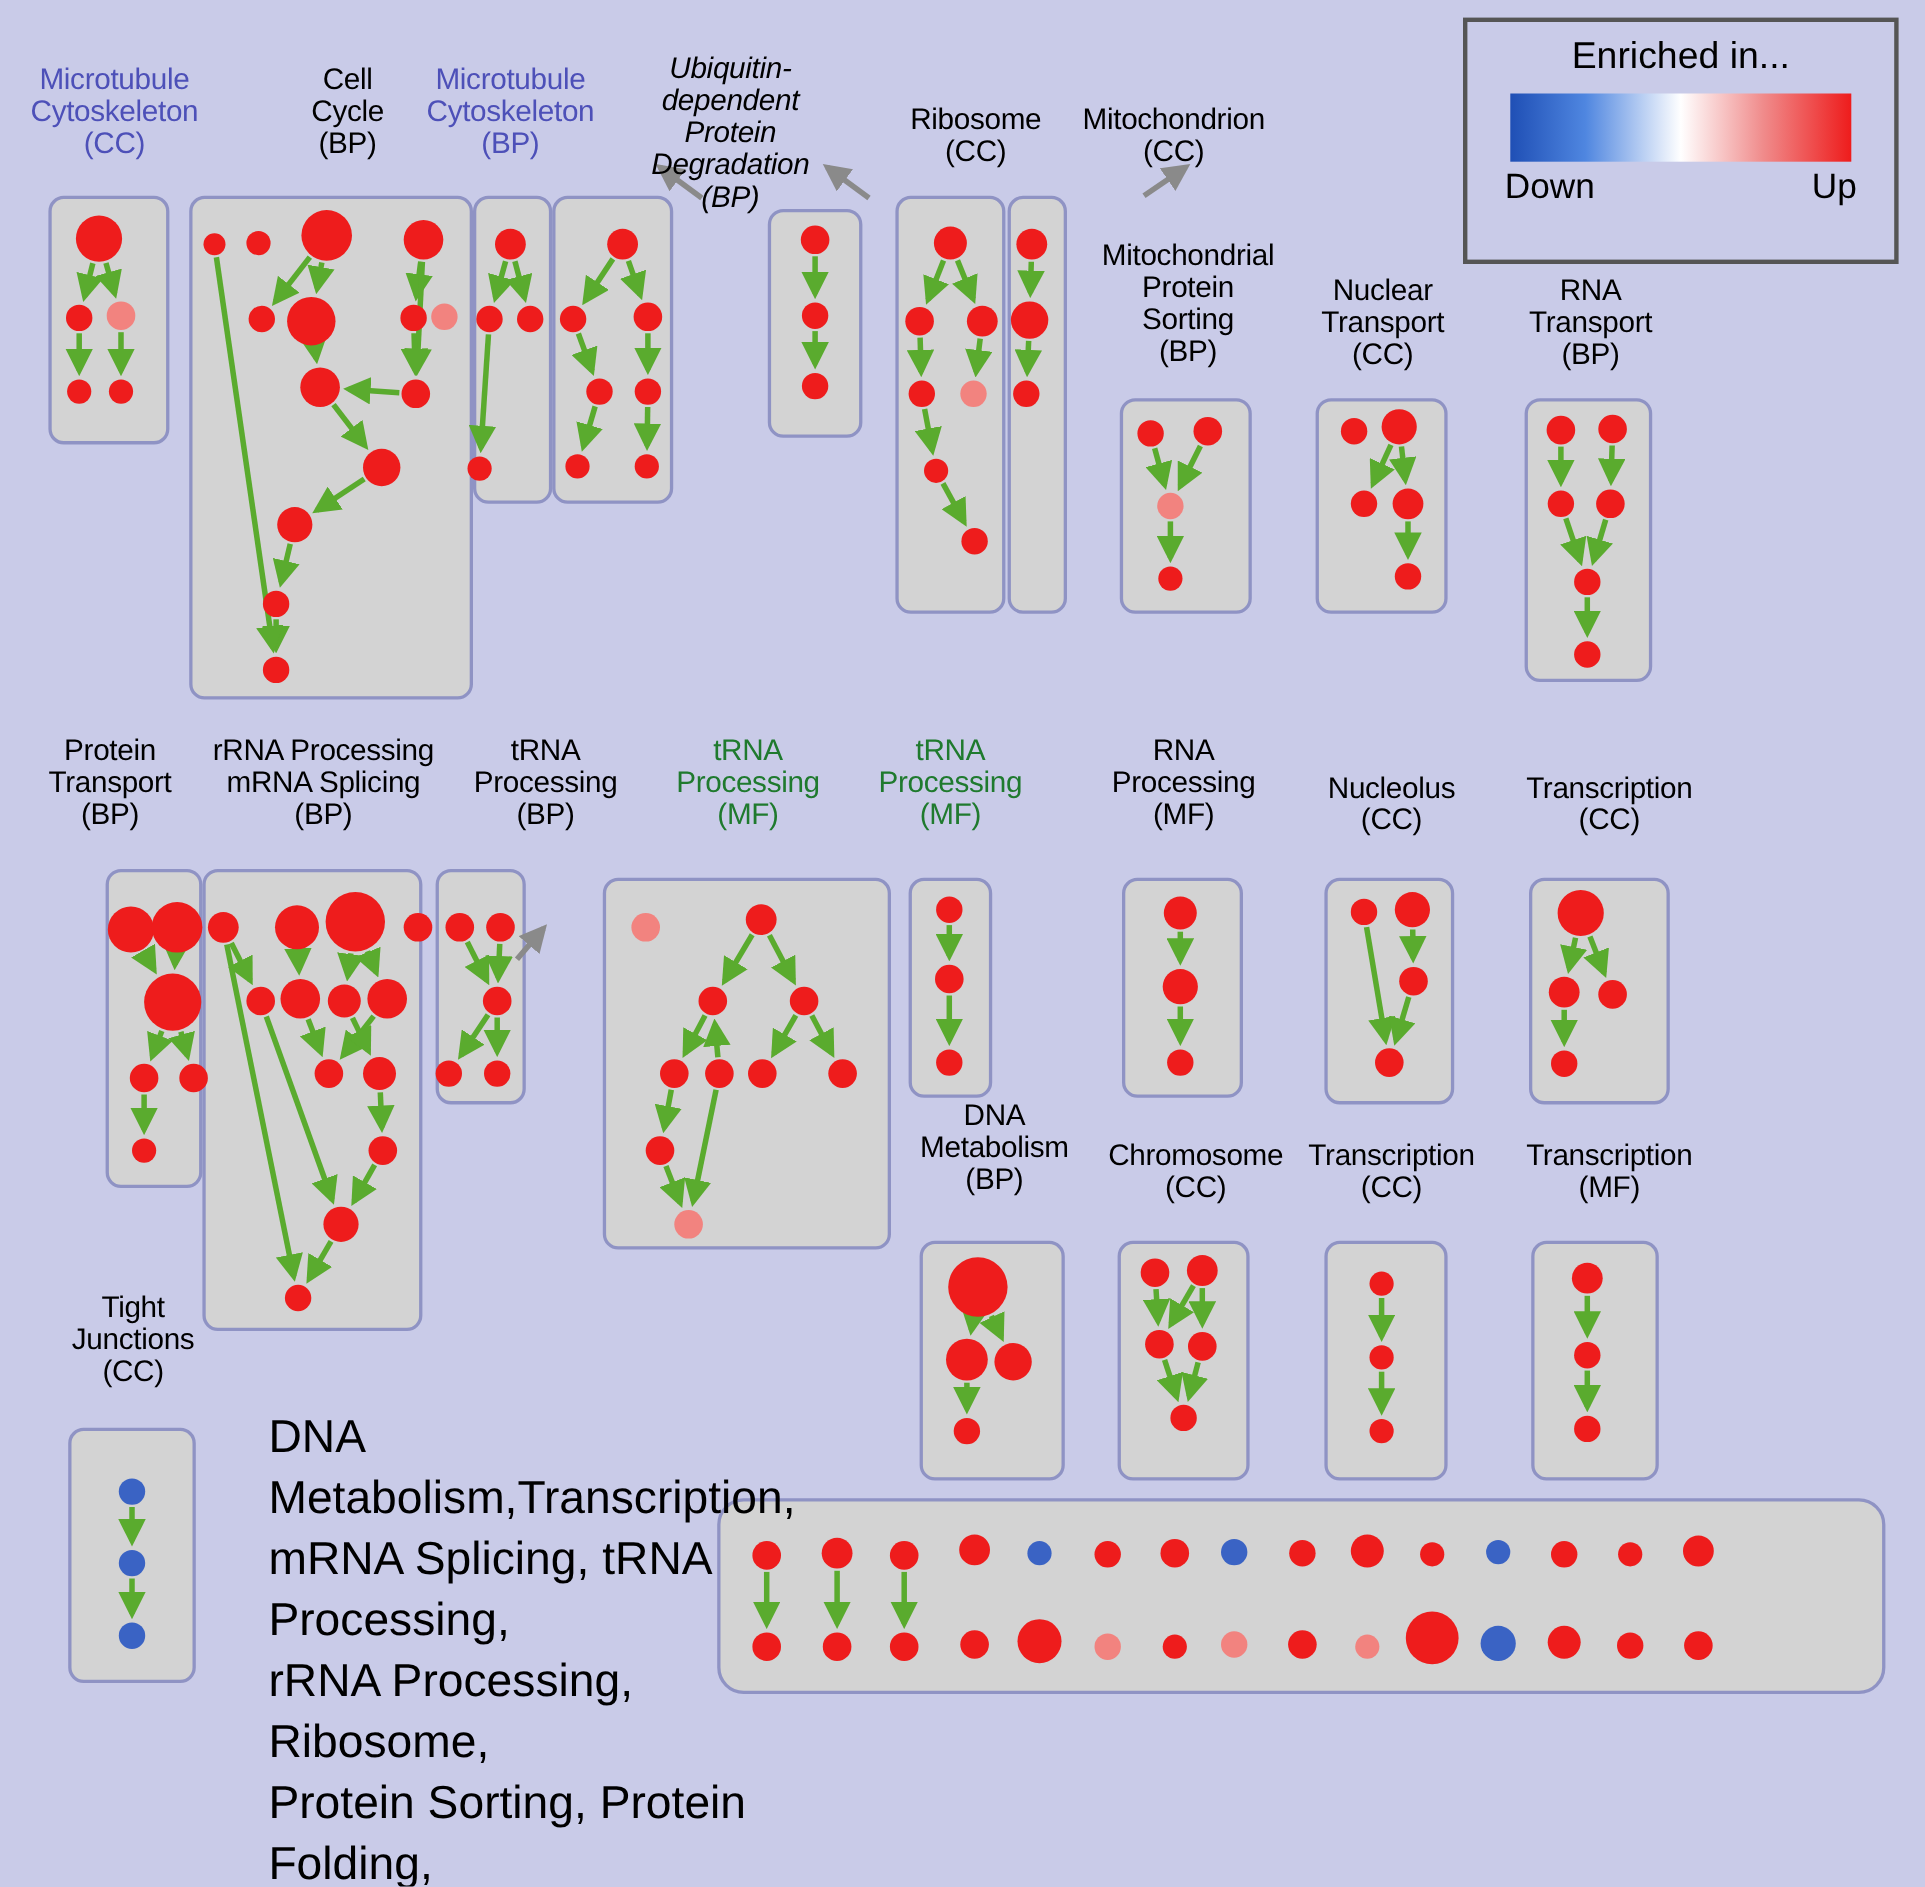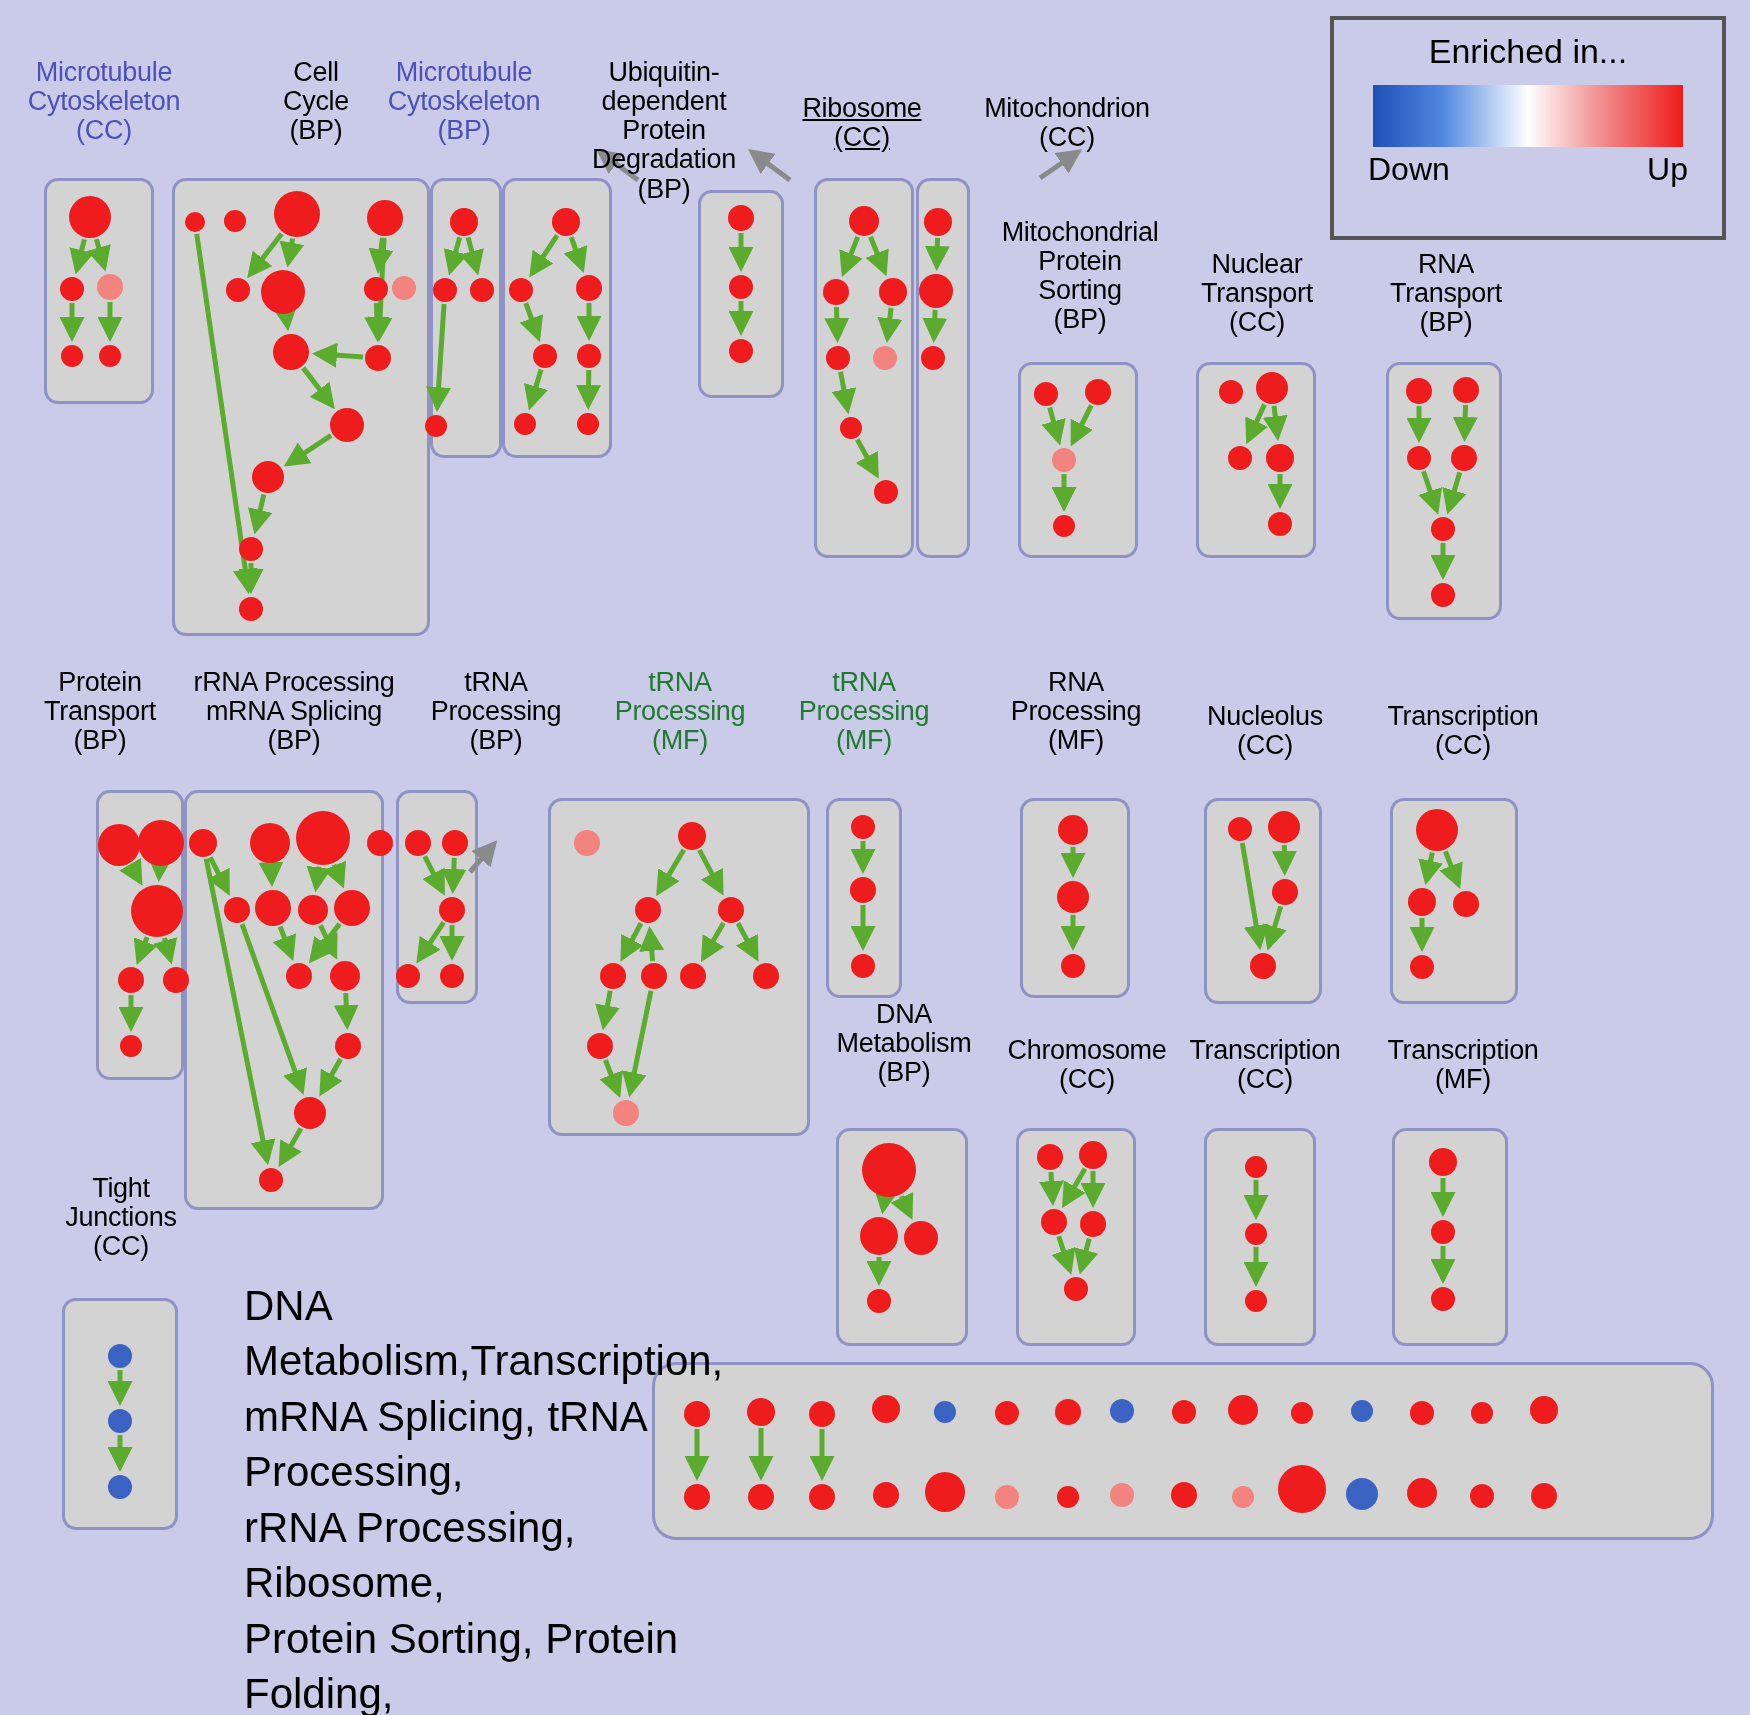--- a/index.html
+++ b/index.html
@@ -410,26 +410,26 @@
 
   <div class="label cc-blue" style="left:14px;top:58px;width:180px;">Microtubule
 Cytoskeleton
 (CC)</div>
   <div class="label" style="left:236px;top:58px;width:160px;">Cell
 Cycle
 (BP)</div>
   <div class="label cc-blue" style="left:374px;top:58px;width:180px;">Microtubule
 Cytoskeleton
 (BP)</div>
-  <div class="label" style="left:568px;top:58px;width:192px;">Ubiquitin-
+  <div class="label" style="left:568px;top:48px;width:192px;font-style:italic;">Ubiquitin-
 dependent
 Protein
 Degradation
 (BP)</div>
-  <div class="label" style="left:782px;top:94px;width:160px;text-decoration:underline;">Ribosome
+  <div class="label" style="left:807px;top:94px;width:160px;">Ribosome
 (CC)</div>
   <div class="label" style="left:958px;top:94px;width:218px;">Mitochondrion
 (CC)</div>
   <div class="label" style="left:978px;top:218px;width:204px;">Mitochondrial
 Protein
 Sorting
 (BP)</div>
   <div class="label" style="left:1186px;top:250px;width:142px;">Nuclear
 Transport
 (CC)</div>

